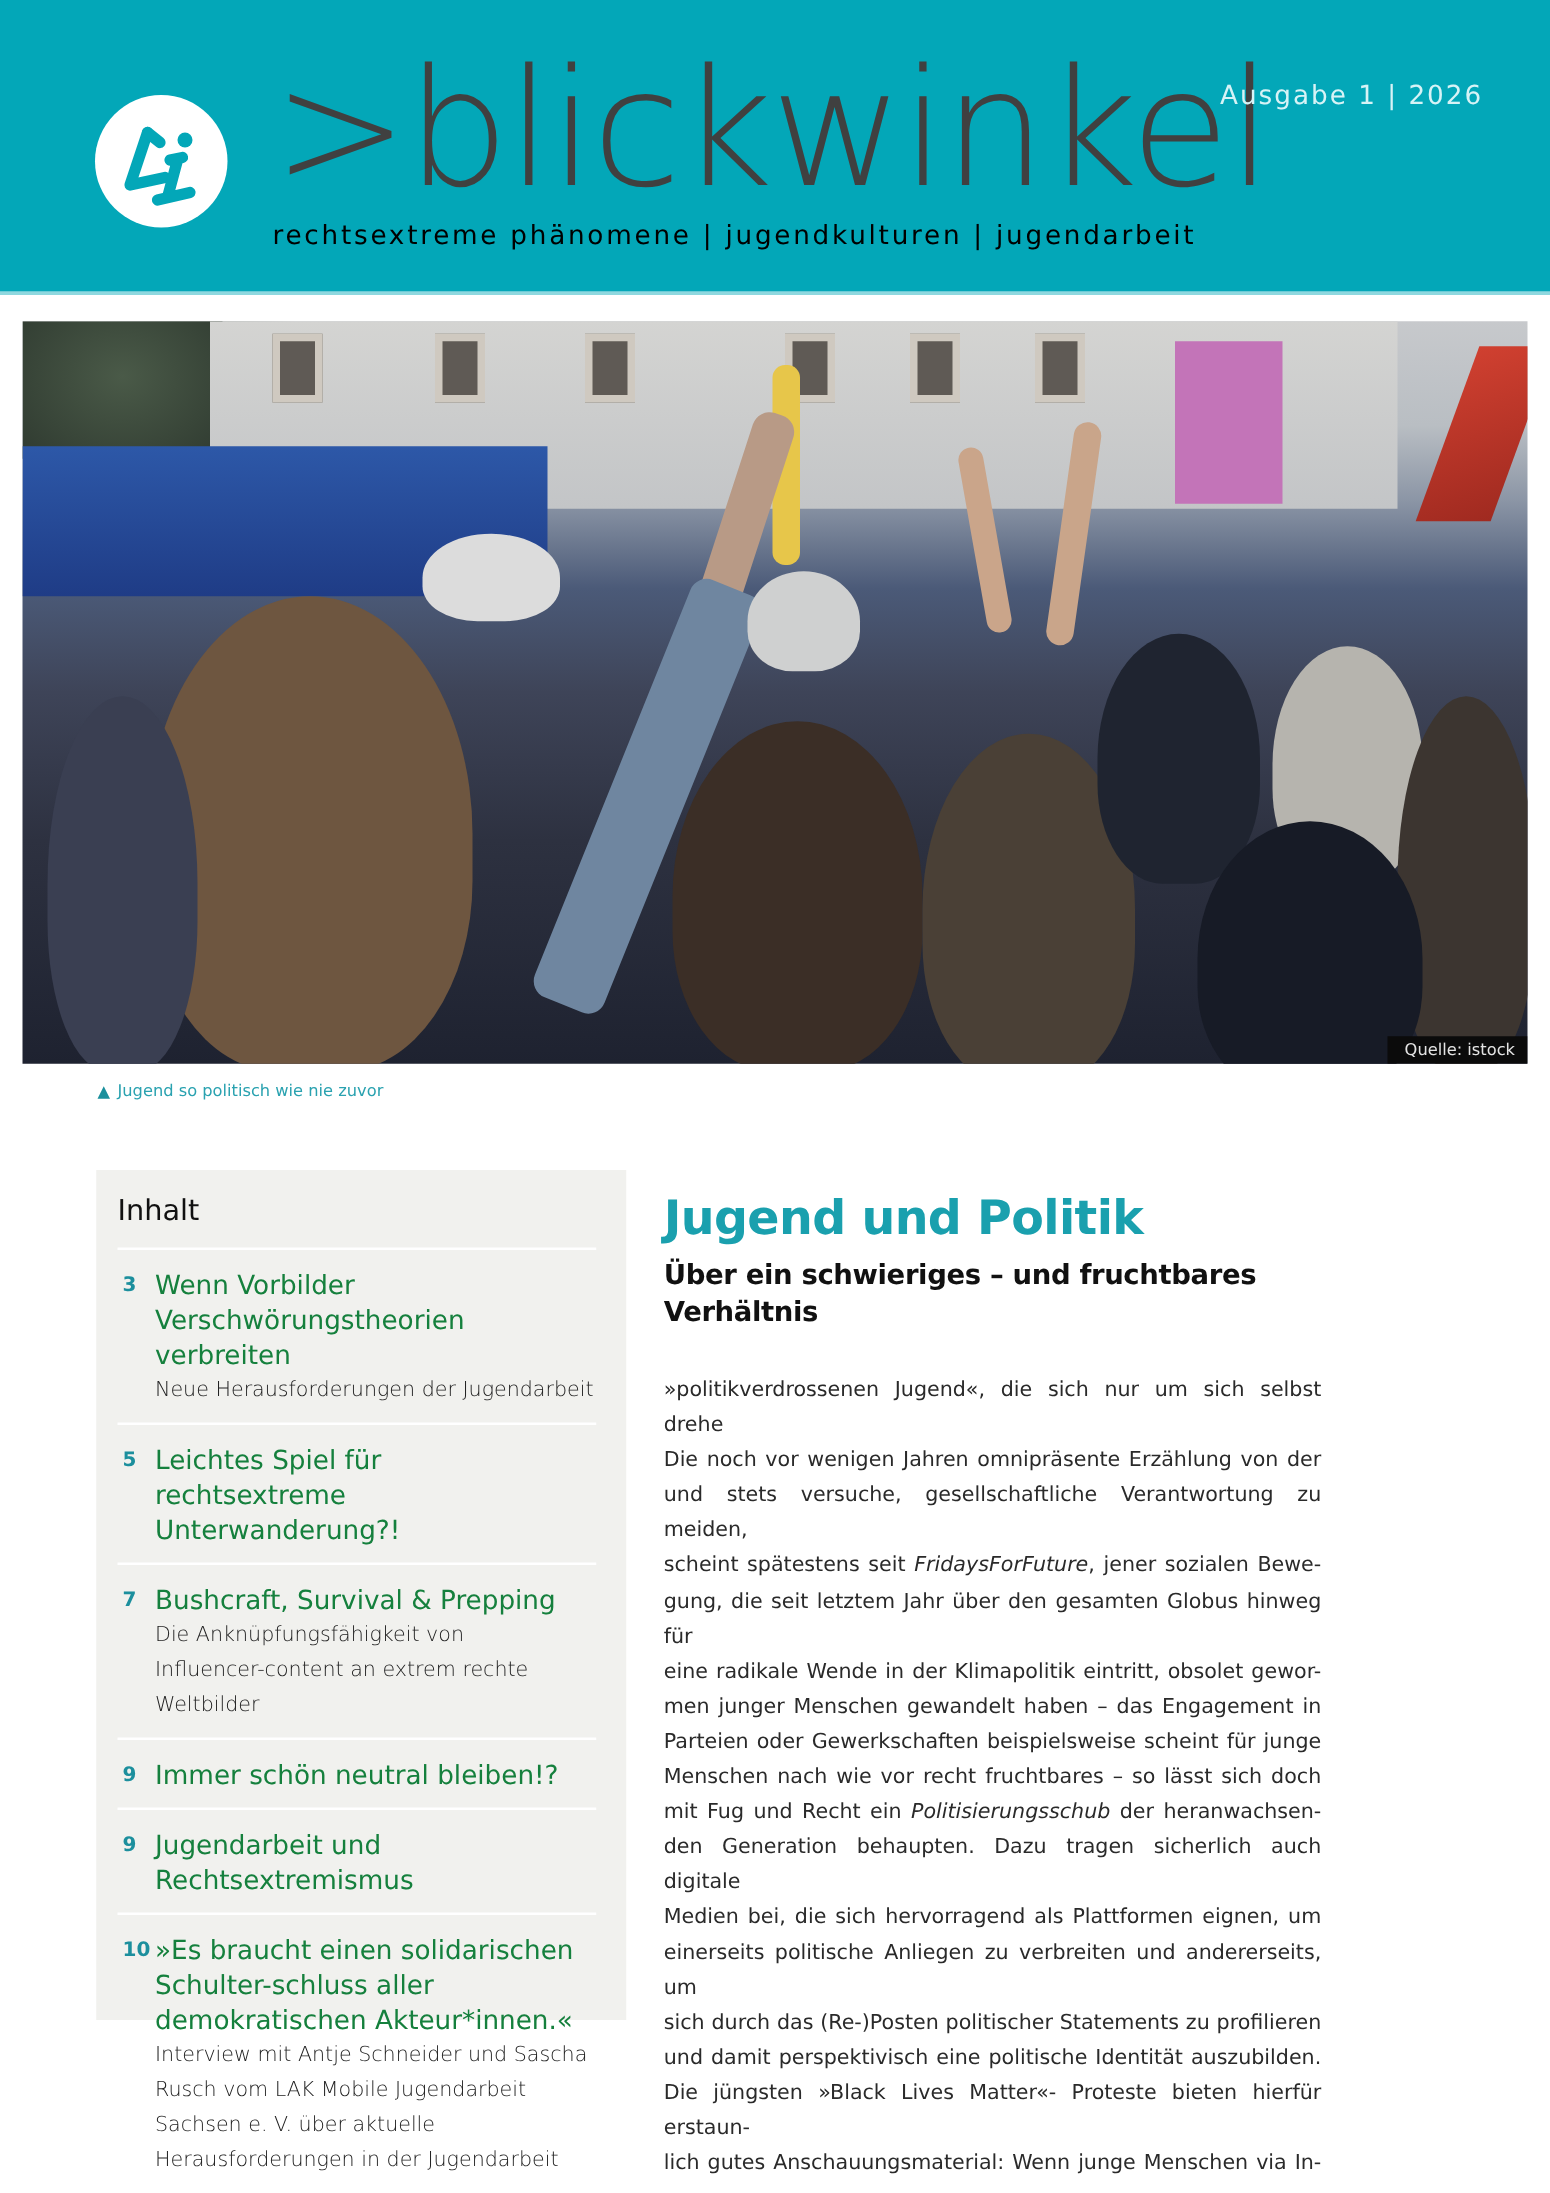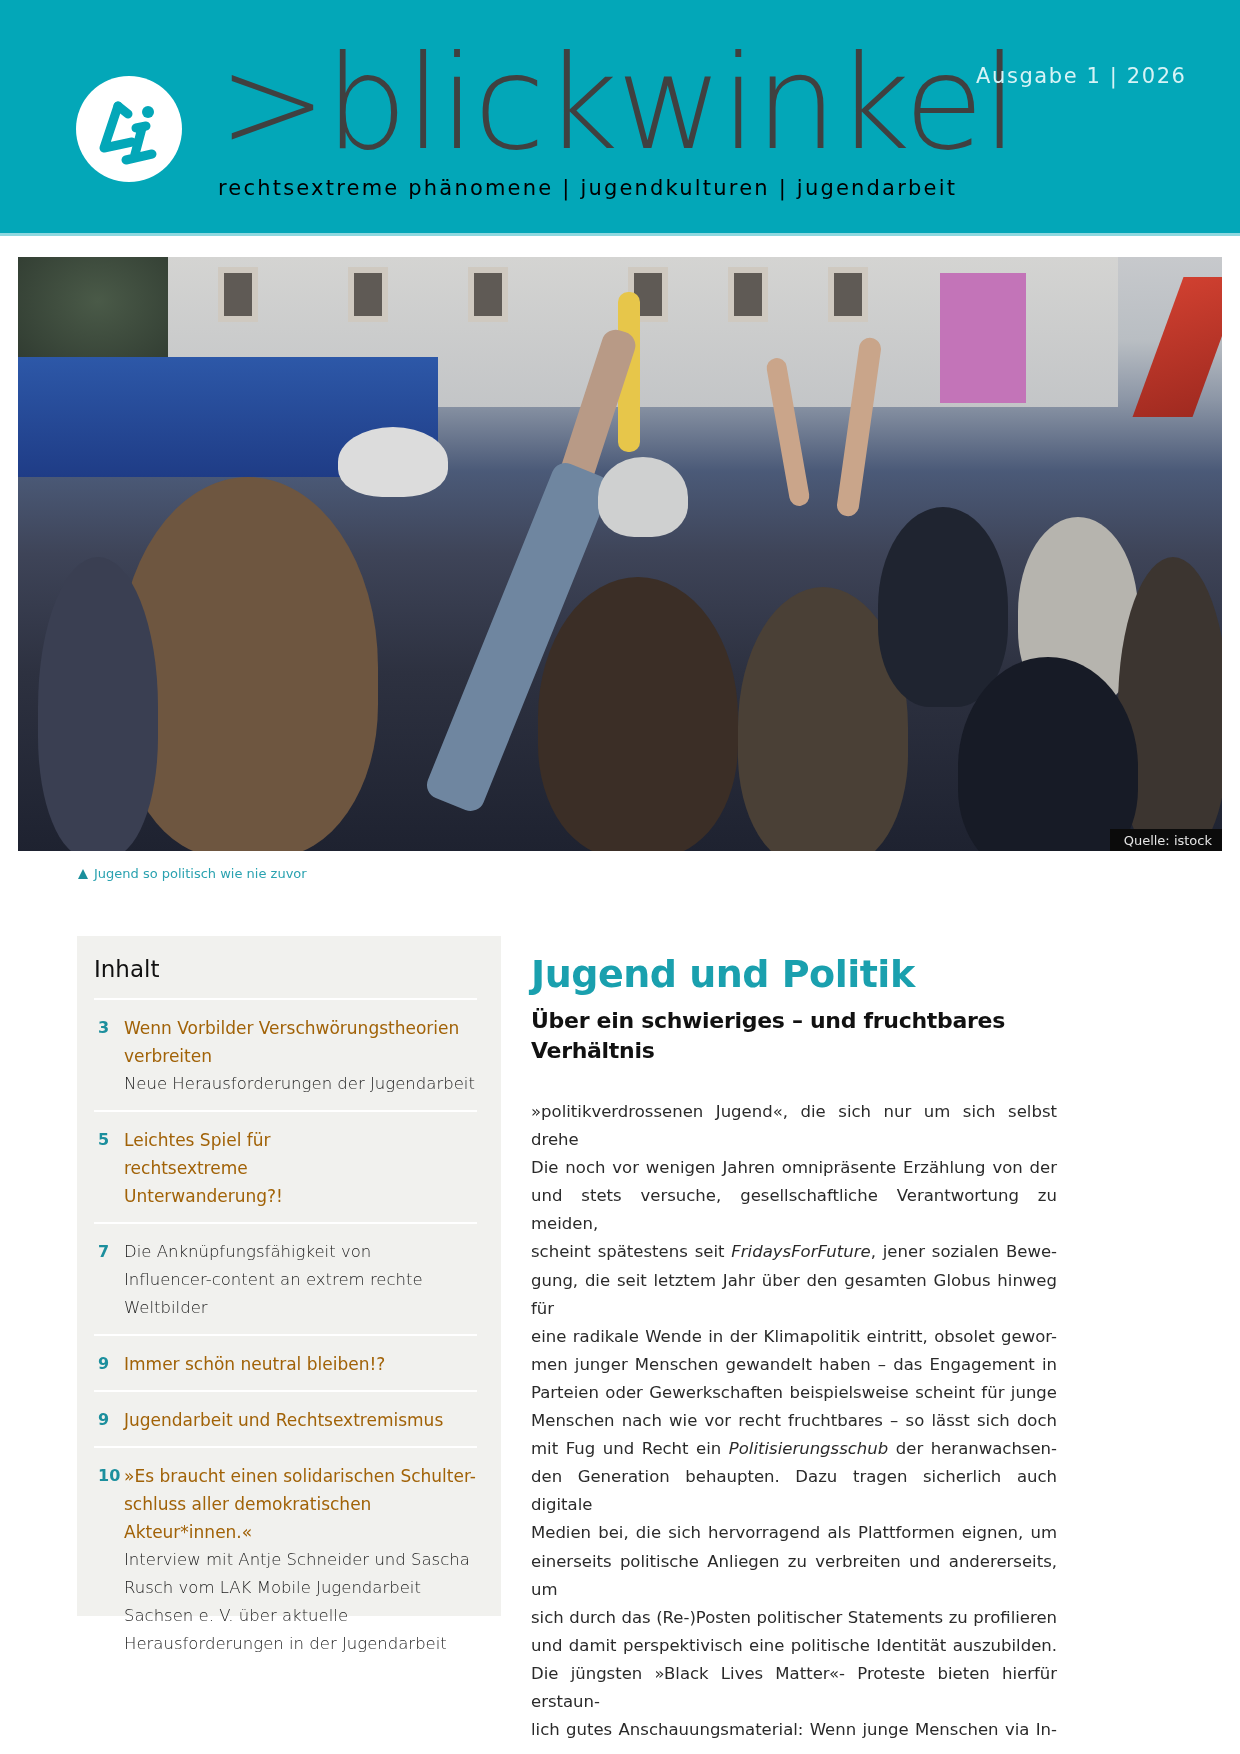--- a/index.html
+++ b/index.html
@@ -113,21 +113,21 @@
       padding: 14px 0 12px 0;
       display: flex;
     }
     .toc-num {
       width: 30px; flex: none; text-align: left; padding-left: 4px;
       color: #1c8f9d; font-weight: bold; font-size: 16px; line-height: 28px;
       font-family: "DejaVu Sans", sans-serif;
     }
     .toc-text { flex: 1; }
     .toc-head {
-      color: #a16207; font-size: 17px; line-height: 28px;
+      color: #15803d; font-size: 21px; line-height: 28px;
       font-family: "DejaVu Sans", sans-serif;
     }
     .toc-sub {
       color: #222; font-size: 16.5px; line-height: 28px;
       font-family: "DejaVu Sans", sans-serif; font-weight: 300;
     }
 
     
     .article { position: absolute; left: 531px; top: 950px; width: 526px; }
     .art-title {
@@ -221,20 +221,21 @@
       </div>
       <div class="toc-item">
         <div class="toc-num">5</div>
         <div class="toc-text">
           <div class="toc-head" style="width:250px;">Leichtes Spiel für rechtsextreme Unterwanderung?!</div>
         </div>
       </div>
       <div class="toc-item">
         <div class="toc-num">7</div>
         <div class="toc-text">
+          <div class="toc-head">Bushcraft, Survival &amp; Prepping</div>
           <div class="toc-sub" style="width:340px;">Die Anknüpfungsfähigkeit von Influencer-content an extrem rechte Weltbilder</div>
         </div>
       </div>
       <div class="toc-item">
         <div class="toc-num">9</div>
         <div class="toc-text">
           <div class="toc-head">Immer schön neutral bleiben!?</div>
         </div>
       </div>
       <div class="toc-item">

